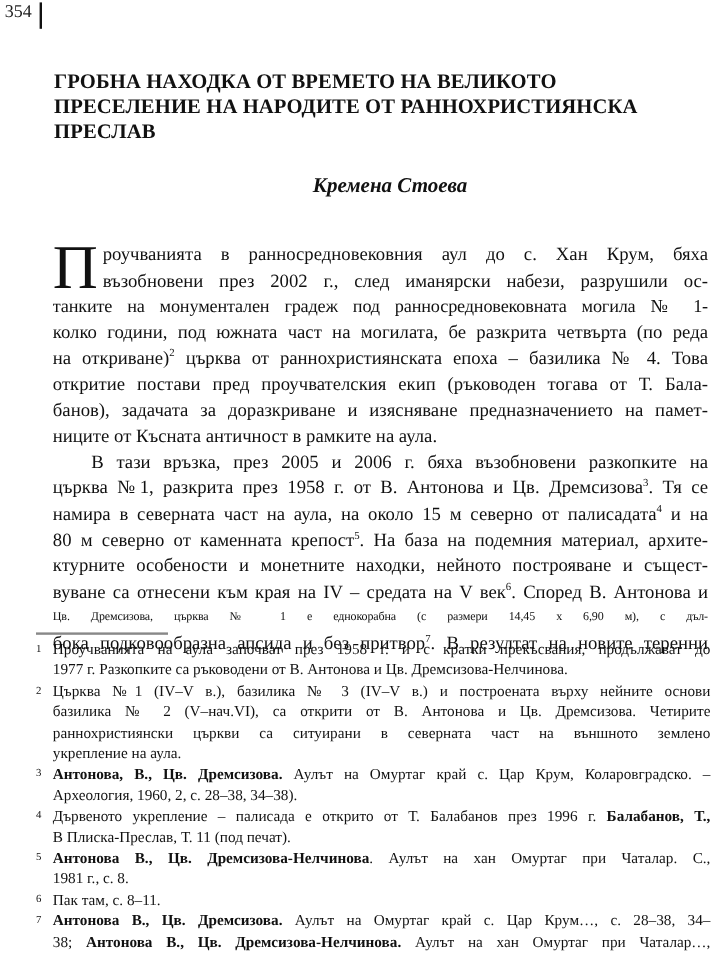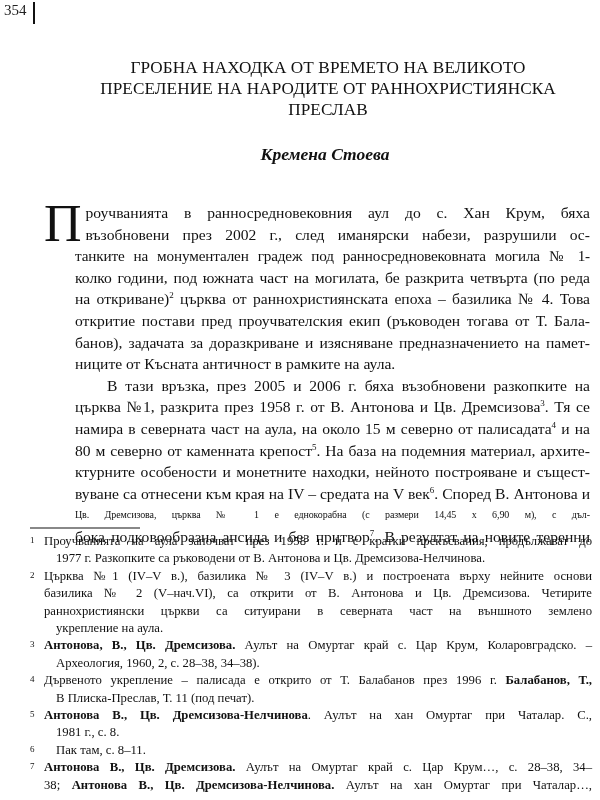--- a/index.html
+++ b/index.html
@@ -10,52 +10,52 @@
     }
     .page-header {
       position: absolute; left: 4px; top: 2px;
       display: flex; font-size: 15px;
     }
     .page-header .num { color: #222; }
     .page-header .bar {
       display: inline-block; width: 2px; height: 22px; background: #111; margin-left: 6px;
     }
     .title {
-      position: absolute; left: 58px; top: 57px; width: 540px;
-      text-align: center; font-weight: normal; font-size: 17.2px; line-height: 21px;
+      position: absolute; left: 45px; top: 57px; width: 540px;
+      font-weight: bold; font-size: 17.2px; line-height: 21px;
       letter-spacing: 0.1px;
     }
     .title div { white-space: nowrap; }
     .author {
       position: absolute; left: 0; top: 144px; width: 600px; padding-left: 50px; box-sizing: border-box;
       text-align: center; font-style: italic; font-weight: bold; font-size: 17.5px;
     }
     .body {
       position: absolute; left: 44px; top: 202px; width: 546px;
       font-size: 15.6px; line-height: 21.6px; text-align: justify;
     }
-    .body .line { white-space: nowrap; display: flex; justify-content: space-between; margin-left: 31px; }
+    .body .line { white-space: nowrap; display: flex; justify-content: space-between; }
     .dropcap {
       float: left; font-size: 52px; line-height: 40px; margin: 2px 4px 0 0; font-weight: normal;
     }
     .line { height: 21.6px; overflow: visible; }
     .para-indent { padding-left: 32px; }
     sup { font-size: 9px; vertical-align: 6px; line-height: 0; }
     .rule {
       position: absolute; left: 30px; top: 527px; width: 110px; height: 2px; background: #888;
     }
     .footnotes {
       position: absolute; left: 30px; top: 533px; width: 562px;
       font-size: 12.7px; line-height: 17.4px;
     }
     .fn { display: flex; }
     .fn .mark { width: 14px; flex: none; font-size: 9px; line-height: 14px; padding-top: 0px; }
     .fn .text { flex: 1; text-align: justify; }
     .fn .text .l { white-space: nowrap; display: block; text-align-last: justify; text-align: justify; }
-    .fn .text .l.last { text-align-last: left; margin-left: 12px; }
+    .fn .text .l.last { text-align-last: left; }
     b { font-weight: bold; }
   </style>
 </head>
 <body>
 
 <div class="page-header">
   <span class="num">354</span>
   <span class="bar"></span>
 </div>
 

